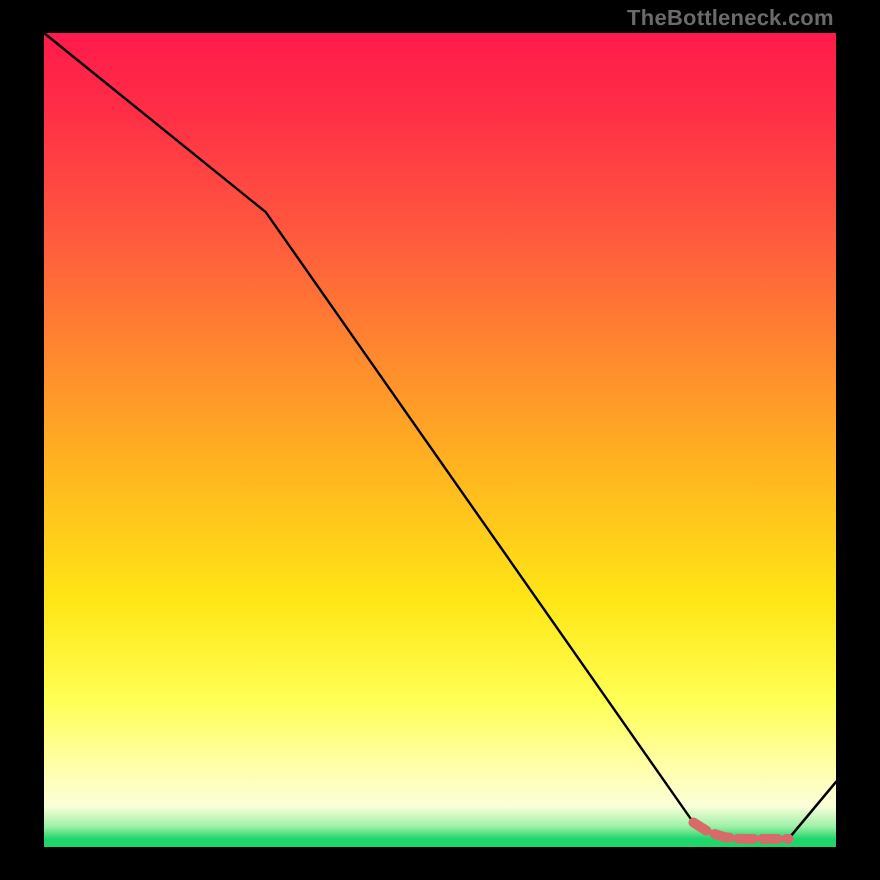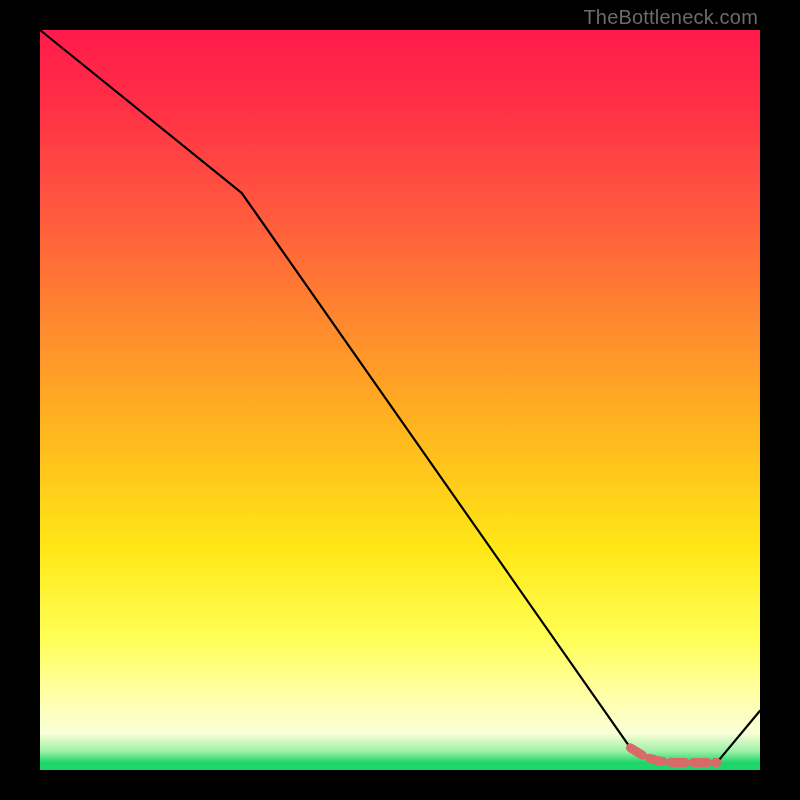--- a/index.html
+++ b/index.html
@@ -39,21 +39,21 @@
       #1fd66a 99%,
       #1fd66a 100%
     );
   }
   .watermark {
     position: absolute;
     top: 6px;
     right: 42px;
     color: #6b6b6b;
     font-size: 20px;
-    font-weight: 400;
+    font-weight: 700;
     letter-spacing: 0.2px;
     user-select: none;
   }
   svg.overlay {
     position: absolute;
     left: 40px;
     top: 30px;
     width: 720px;
     height: 740px;
     overflow: visible;

